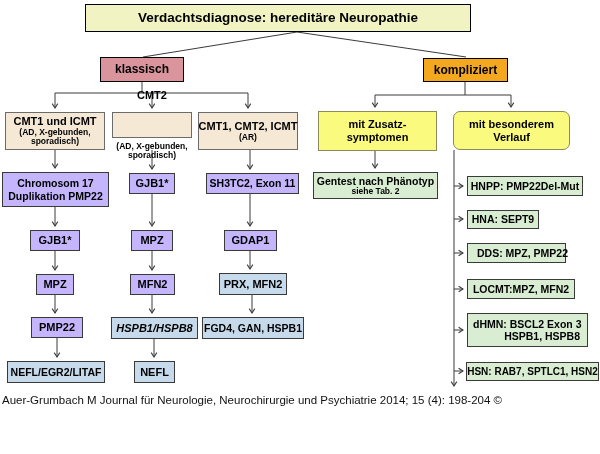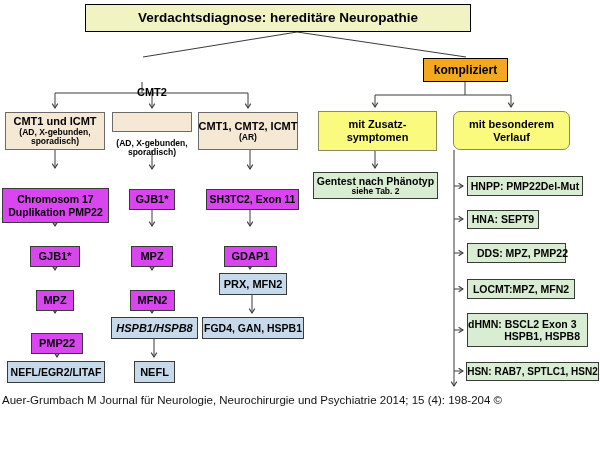--- a/index.html
+++ b/index.html
@@ -8,26 +8,26 @@
   #wires{position:absolute;left:0;top:0;}
   .node{position:absolute;display:flex;flex-direction:column;align-items:center;
         justify-content:center;text-align:center;font-weight:bold;color:#000;
         box-sizing:border-box;border:1px solid #3a3a3a;line-height:1.18;}
   .node span{white-space:nowrap;display:block;}
   .bg-title{background:#F1F3C2;border-color:#000;}
   .bg-pink{background:#D9949C;border-color:#000;}
   .bg-orange{background:#F3A81F;border-color:#000;}
   .bg-beige{background:#F5E9D6;border-color:#6b6b6b;}
   .bg-yellow{background:#FAFA7E;border-color:#8a8a5a;}
-  .bg-green{background:#d946ef;border-color:#3a3a3a;margin-top:16px;}
+  .bg-green{background:#c4b5fd;border-color:#3a3a3a;}
   .bg-blue{background:#C6DAEB;border-color:#3a3a3a;}
   .bg-pgreen{background:#D8EDD1;border-color:#3a3a3a;}
   .sub{font-size:8.5px;line-height:1.12;}
   .dhmn{align-items:stretch;}
-  .dhmn .l1{text-align:left;}
+  .dhmn .l1{text-align:left;padding-left:5px;}
   .dhmn .l2{text-align:right;padding-right:7px;}
   #caption{position:absolute;left:2px;top:394px;font-size:11.5px;color:#111;
            font-weight:normal;white-space:nowrap;}
 </style>
 </head>
 <body>
 
 <div id="stage">
 
   <svg id="wires" width="600" height="454" viewBox="0 0 600 454">
@@ -75,31 +75,34 @@
       <path d="M454,289 L463,289" marker-end="url(#arr)"></path>
       <path d="M454,330 L463,330" marker-end="url(#arr)"></path>
       <path d="M454,371 L463,371" marker-end="url(#arr)"></path>
     </g>
   </svg>
 
   <div class="node bg-title" style="left:85px;top:4px;width:386px;height:28px;font-size:13.5px;">
     <span>Verdachtsdiagnose: hereditäre Neuropathie</span>
   </div>
 
+  <div class="node bg-pink" style="left:100px;top:57px;width:84px;height:25px;font-size:12px;">
+    <span>klassisch</span>
+  </div>
 
   <div class="node bg-orange" style="left:423px;top:58px;width:85px;height:24px;font-size:12px;">
     <span>kompliziert</span>
   </div>
 
   <div class="node bg-beige" style="left:5px;top:112px;width:100px;height:38px;font-size:11px;">
     <span>CMT1 und ICMT</span>
     <span class="sub" style="white-space:normal;">(AD, X-gebunden, sporadisch)</span>
   </div>
 
-  <div class="node bg-beige" style="left:112px;top:112px;width:80px;height:20px;font-size:11px;gap:40px;">
+  <div class="node bg-beige" style="left:112px;top:112px;width:80px;height:26px;font-size:11px;gap:40px;">
     <span>CMT2</span>
     <span class="sub" style="white-space:normal;">(AD, X-gebunden, sporadisch)</span>
   </div>
 
   <div class="node bg-beige" style="left:198px;top:112px;width:100px;height:38px;font-size:11px;">
     <span>CMT1, CMT2, ICMT</span>
     <span class="sub">(AR)</span>
   </div>
 
   <div class="node bg-yellow" style="left:318px;top:111px;width:119px;height:40px;font-size:11px;">

